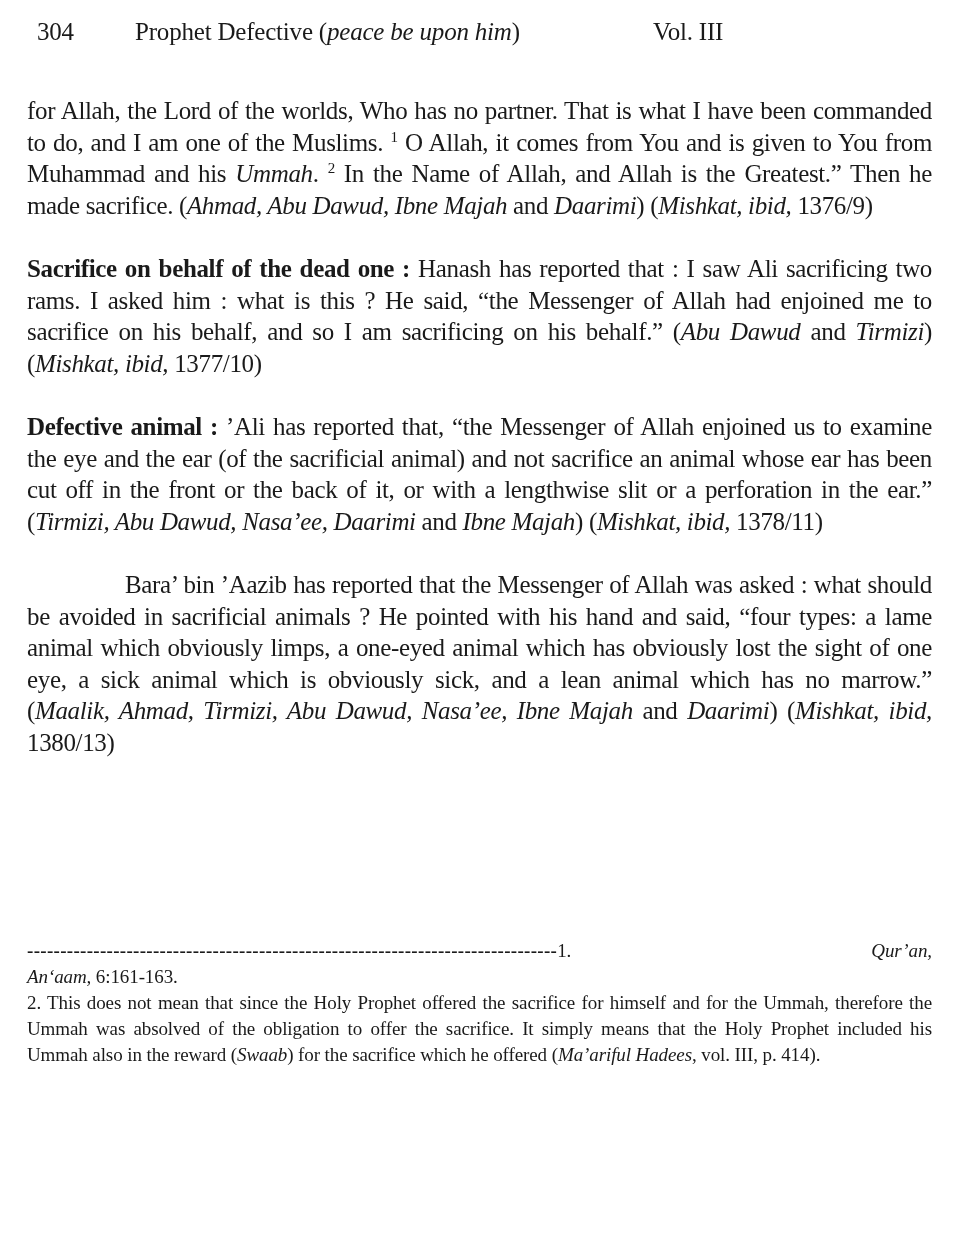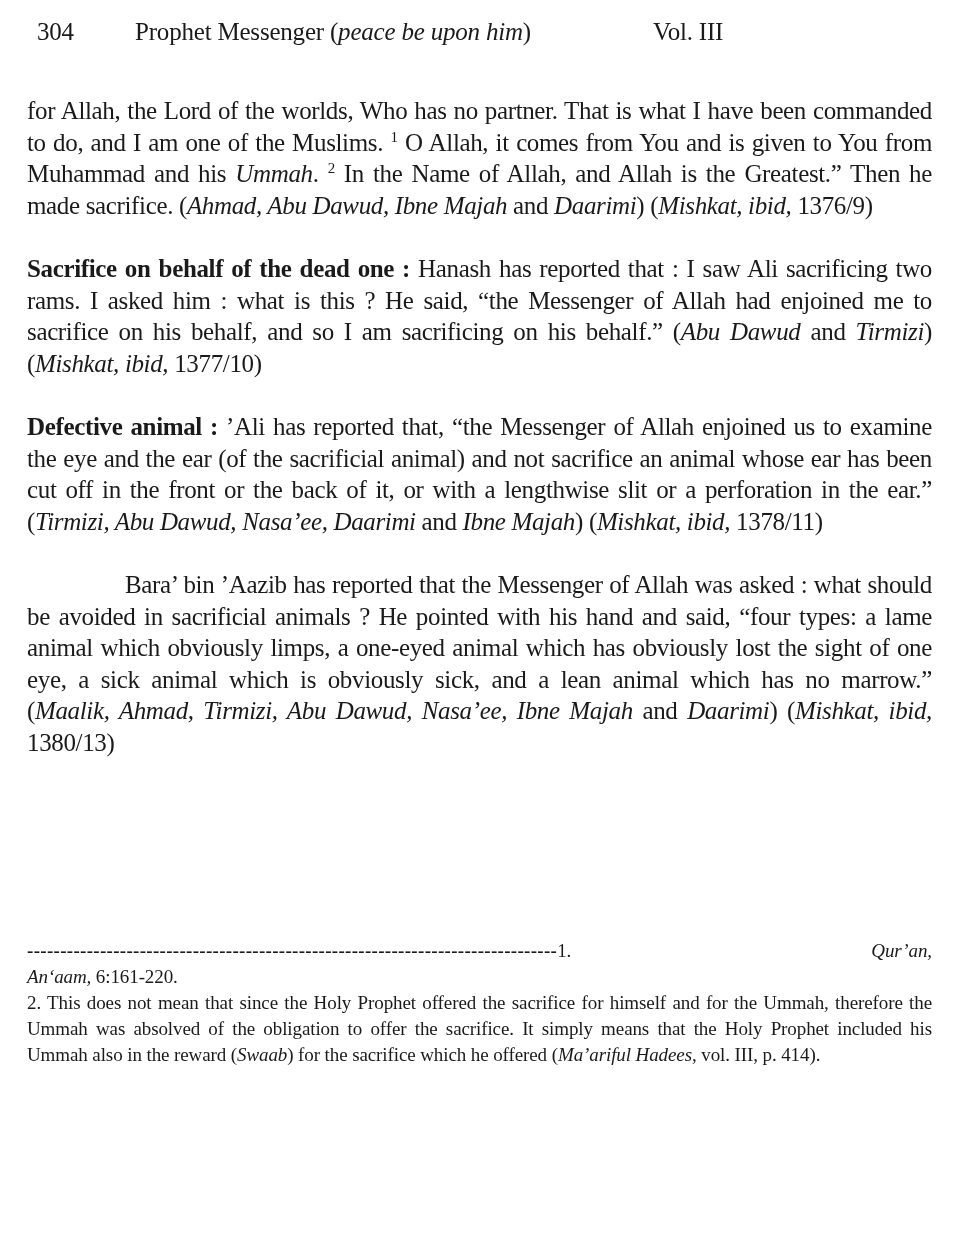--- a/index.html
+++ b/index.html
@@ -70,21 +70,21 @@
   .dashes { font-weight: bold; letter-spacing: 0.3px; overflow: hidden; }
   .fn p { margin: 0; }
 </style>
 </head>
 <body>
 
 <div class="page">
 
   <div class="running-head">
     <span class="page-num">304</span>
-    <span class="book-title"><span>Prophet Messenger (</span><i>peace be upon him</i><span>)</span></span>
+    <span class="book-title"><span>Prophet Defective (</span><i>peace be upon him</i><span>)</span></span>
     <span class="vol">Vol. III</span>
   </div>
 
   <div class="body-text">
 
     <p><span>for Allah, the Lord of the worlds, Who has no partner. That is what I have been commanded to do, and I am one of the Muslims. </span><sup>1</sup><span> O Allah, it comes from You and is given to You from Muhammad and his </span><i>Ummah</i><span>. </span><sup>2</sup><span> In the Name of Allah, and Allah is the Greatest.” Then he made sacrifice. (</span><i>Ahmad, Abu Dawud, Ibne Majah</i><span> and </span><i>Daarimi</i><span>) (</span><i>Mishkat, ibid,</i><span> 1376/9)</span></p>
 
     <p><span class="bold">Sacrifice on behalf of the dead one :</span><span> Hanash has reported that : I saw Ali sacrificing two rams. I asked him : what is this ? He said, “the Messenger of Allah had enjoined me to sacrifice on his behalf, and so I am sacrificing on his behalf.” (</span><i>Abu Dawud</i><span> and </span><i>Tirmizi</i><span>) (</span><i>Mishkat, ibid,</i><span> 1377/10)</span></p>
 
     <p><span class="bold">Defective animal :</span><span> ’Ali has reported that, “the Messenger of Allah enjoined us to examine the eye and the ear (of the sacrificial animal) and not sacrifice an animal whose ear  has been cut off in the front or the back of it, or with a lengthwise slit or a perforation in the ear.” (</span><i>Tirmizi, Abu Dawud, Nasa’ee, Daarimi</i><span> and </span><i>Ibne Majah</i><span>) (</span><i>Mishkat, ibid,</i><span> 1378/11)</span></p>
@@ -93,20 +93,20 @@
     <p class="indent2"><span>Bara’ bin ’Aazib has reported that the Messenger of Allah was asked : what should be avoided in sacrificial animals ? He pointed with his hand and said, “four types: a lame animal which obviously limps, a one-eyed animal which has obviously lost the sight of one eye, a sick animal which is obviously sick, and a lean animal which has no marrow.” (</span><i>Maalik, Ahmad, Tirmizi, Abu Dawud, Nasa’ee, Ibne Majah</i><span> and </span><i>Daarimi</i><span>) (</span><i>Mishkat, ibid,</i><span> 1380/13)</span></p>
 
   </div>
 
   <div class="footnotes">
     <div class="fn">
       <div class="fn-line1">
         <span><span class="dashes">--------------------------------------------------------------------------------</span><span>1.</span></span>
         <i>Qur’an,</i>
       </div>
-      <p><i>An‘aam,</i><span> 6:161-220.</span></p>
+      <p><i>An‘aam,</i><span> 6:161-163.</span></p>
     </div>
     <div class="fn">
       <p><span>2.  This does not mean that since the Holy Prophet offered the sacrifice for himself and for the Ummah, therefore the Ummah was absolved of the obligation to offer the sacrifice. It simply means that the Holy Prophet included his Ummah also in the reward (</span><i>Swaab</i><span>) for the sacrifice which he offered (</span><i>Ma’ariful Hadees</i><span>, vol. III, p. 414).</span></p>
     </div>
   </div>
 
 </div>
 
 </body></html>

